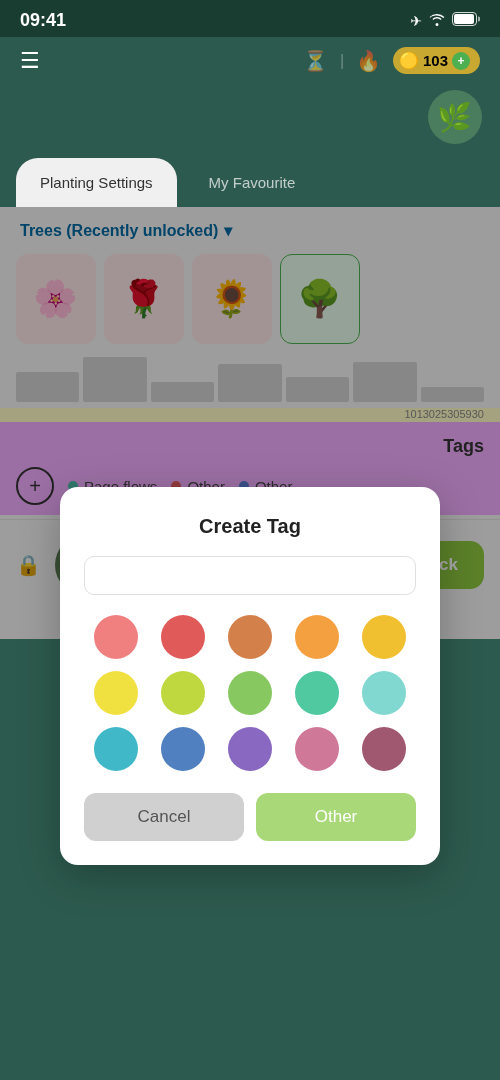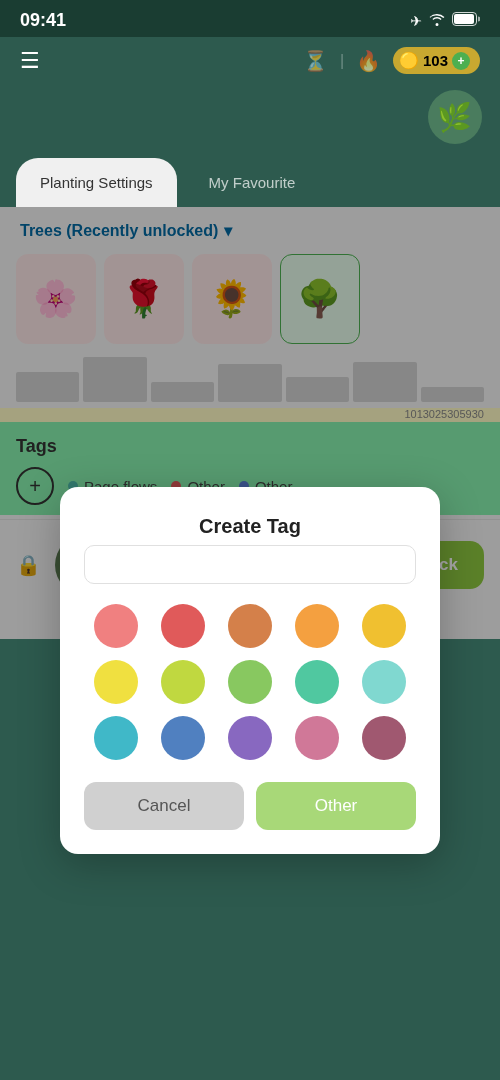--- a/index.html
+++ b/index.html
@@ -186,22 +186,23 @@
     }
     .chart-labels {
       display: flex;
       justify-content: flex-end;
       padding: 0 16px;
       background: #fef9c3;
     }
 
     
     .tags-section {
-      background: #86efac;
+      background: #f0abfc;
       padding: 14px 16px 10px;
+      text-align: right;
     }
     .tags-title {
       font-size: 18px;
       font-weight: 700;
       color: #333;
       margin-bottom: 10px;
     }
     .tags-row {
       display: flex;
       align-items: center;
@@ -320,21 +321,21 @@
       border-radius: 18px;
       padding: 28px 24px 24px;
       z-index: 20;
       box-shadow: 0 10px 40px rgba(0,0,0,0.25);
     }
     .modal-title {
       text-align: center;
       font-size: 20px;
       font-weight: 600;
       color: #222;
-      margin-bottom: 7px;
+      margin-bottom: 18px;
     }
     .modal-input {
       width: 100%;
       border: 1.5px solid #e0e0e0;
       border-radius: 10px;
       padding: 10px 14px;
       font-size: 15px;
       outline: none;
       margin-bottom: 20px;
       color: #333;

